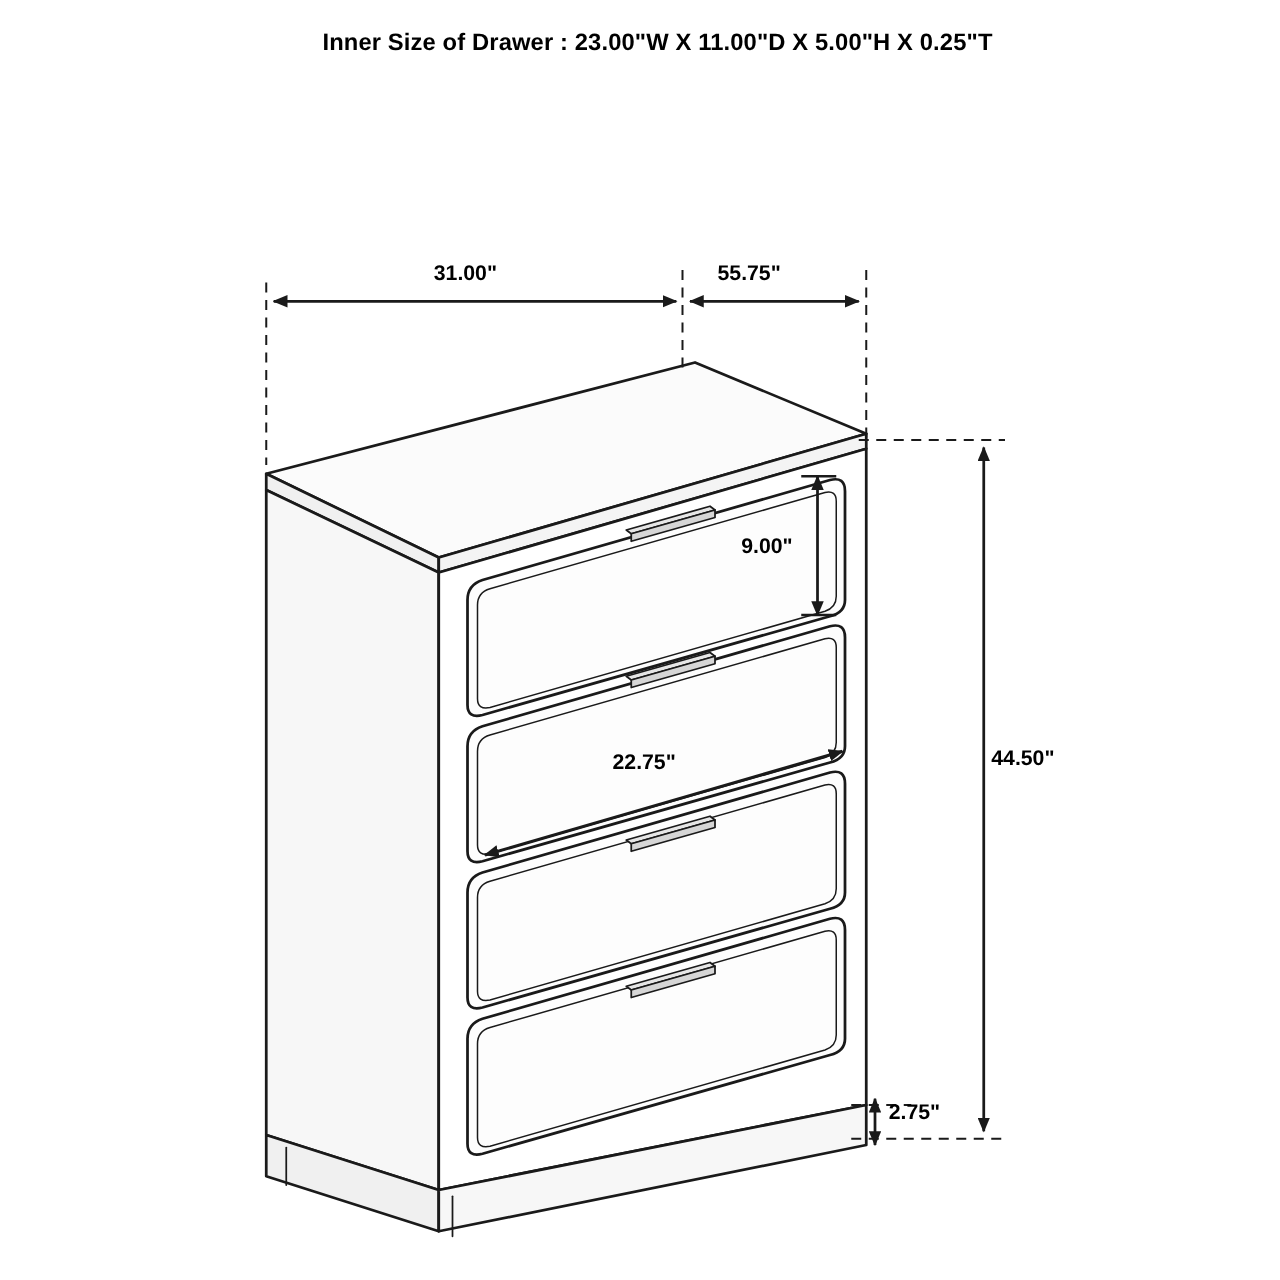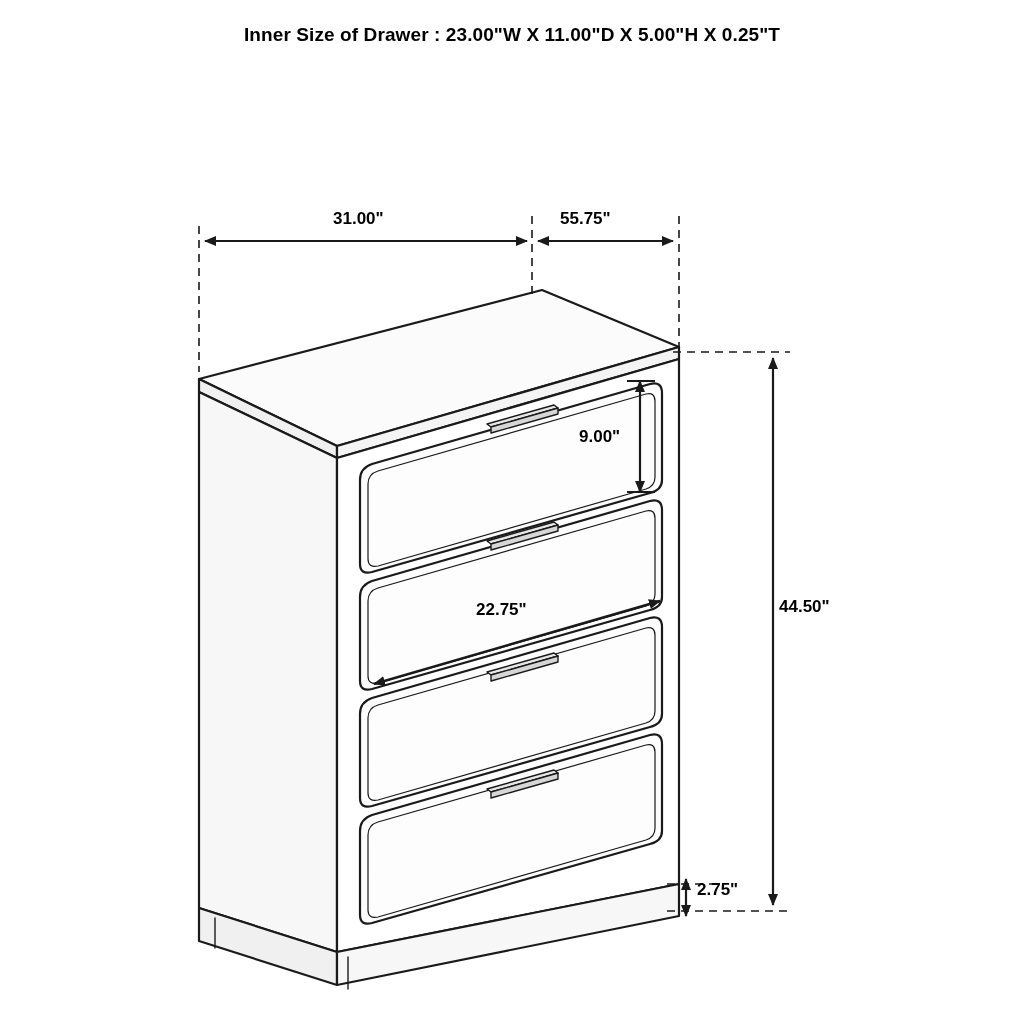--- a/index.html
+++ b/index.html
@@ -10,21 +10,21 @@
   body {
     width: 1024px;
     height: 1024px;
     font-family: "Liberation Sans", sans-serif;
     color: #000000;
     position: relative;
     overflow: hidden;
   }
   #diagram-root {
     position: absolute;
-    left: 0; top: 0;
+    left: 14px; top: 0;
     width: 895px;
     height: 1024px;
     border-radius: 19px;
   }
   .title {
     position: absolute;
     left: 0;
     top: 24px;
     width: 1024px;
     text-align: center;

